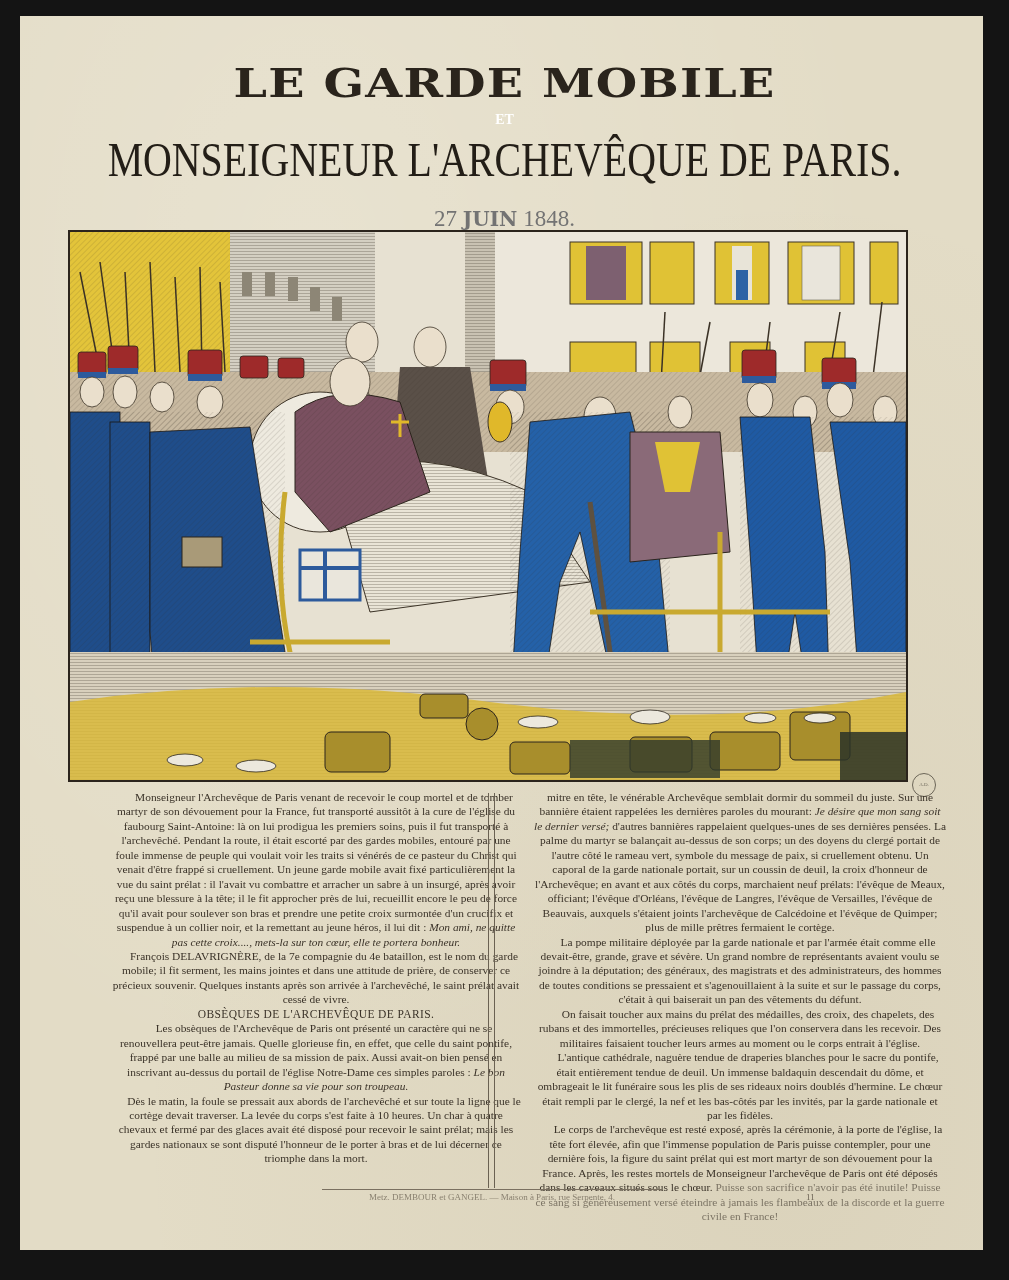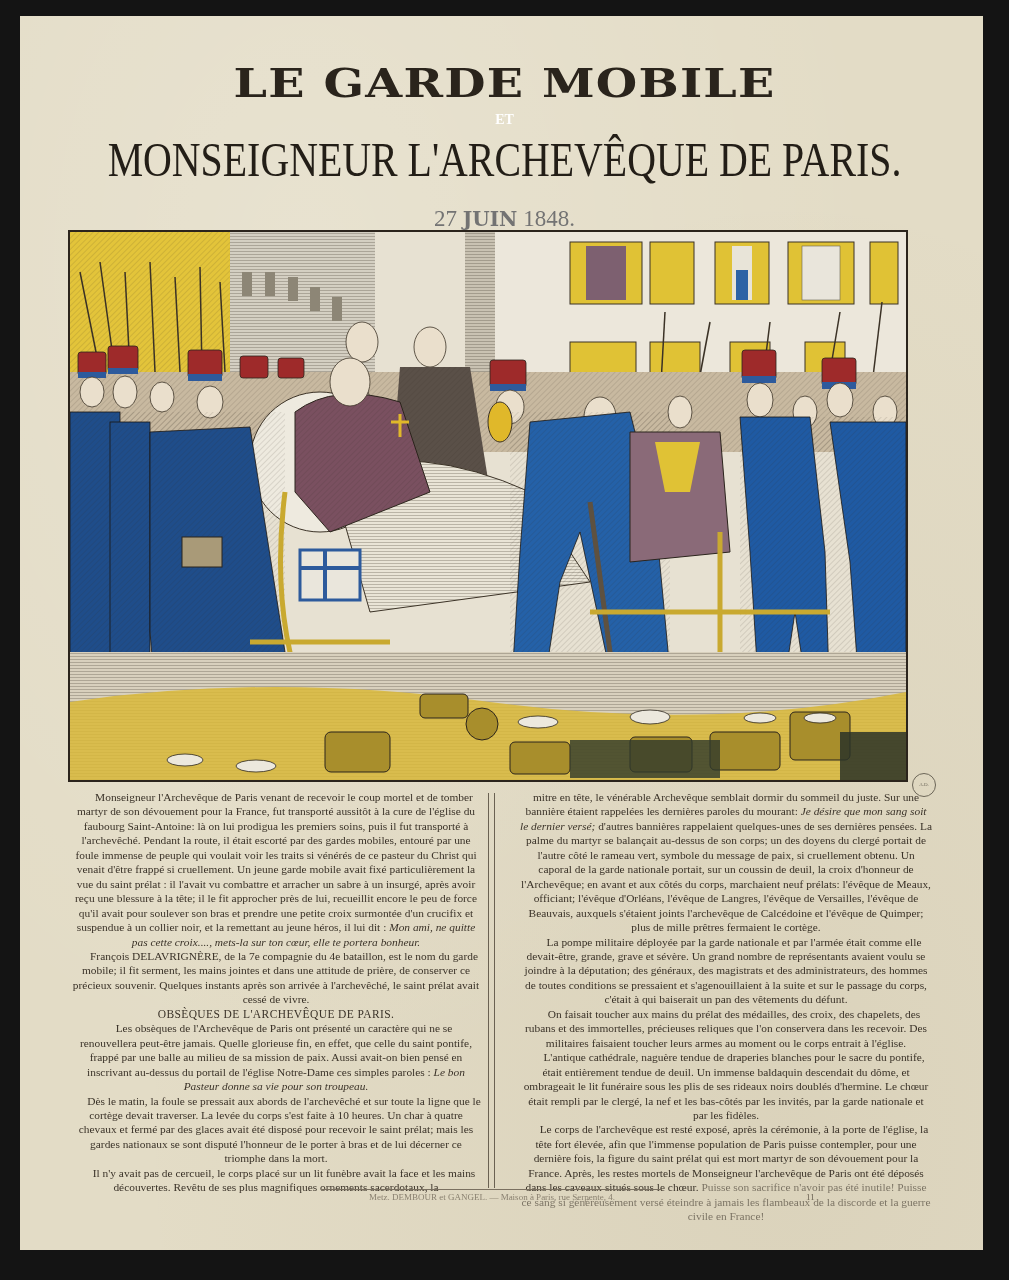--- a/index.html
+++ b/index.html
@@ -7,25 +7,25 @@
   .paper{position:absolute;left:20px;top:16px;width:963px;height:1234px;background:#e3dcc6;
     background-image:radial-gradient(ellipse at 30% 20%,rgba(255,255,255,0.18),rgba(0,0,0,0) 60%),radial-gradient(ellipse at 80% 90%,rgba(120,100,60,0.08),rgba(0,0,0,0) 60%);}
   .title1{position:absolute;left:0;right:0;top:60px;text-align:center;font-family:"DejaVu Serif",serif;font-weight:bold;font-size:39px;letter-spacing:1px;color:#2a241c;transform:scaleX(1.22);transform-origin:center;}
   .et{position:absolute;left:0;right:0;top:112px;text-align:center;font-family:"Liberation Serif",serif;font-weight:bold;font-size:14px;color:#ffffff;}
   .title2{position:absolute;left:0;right:0;top:132px;text-align:center;font-family:"Liberation Serif",serif;font-size:48px;color:#231e17;transform:scaleX(0.83);transform-origin:center;letter-spacing:0px;}
   .date{position:absolute;left:0;right:0;top:196px;text-align:center;font-family:"Liberation Serif",serif;font-size:23px;color:#737373;margin-top:10px;}
   .date b{font-family:"DejaVu Serif",serif;font-size:20px;}
   .illus{position:absolute;left:68px;top:230px;width:836px;height:548px;border:2px solid #2b241c;background:#d9d2c0;overflow:hidden;}
   .illus svg{display:block;}
   .stamp{position:absolute;left:912px;top:773px;width:22px;height:22px;border:1px solid #6c6658;border-radius:50%;font-size:5px;color:#6c6658;text-align:center;line-height:22px;}
-  .col{position:absolute;top:790px;width:412px;font-size:11.4px;line-height:14.45px;color:#3a3228;text-align:justify;hyphens:auto;}
+  .col{position:absolute;top:790px;width:412px;font-size:11.4px;line-height:14.45px;color:#3a3228;text-align:justify;hyphens:auto;margin-left:40px;}
   .col p{margin:0;text-indent:16px;text-align:center;}
   .col p.noind{text-indent:0;}
   .colL{left:70px;}
-  .colR{left:520px;}
+  .colR{left:494px;}
   .divider{position:absolute;left:488px;top:793px;width:5px;height:395px;border-left:1px solid #6a6152;border-right:1px solid #6a6152;}
   .subhead{text-align:center;margin:14px 0 16px;font-size:11.5px;letter-spacing:0.4px;color:#3a3228;text-indent:0 !important;}
   i{font-style:italic;}
   .footline{position:absolute;left:322px;top:1189px;width:340px;border-top:1px solid #7a7060;}
   .footer{position:absolute;left:322px;top:1192px;width:340px;text-align:center;font-size:9px;color:#8a8170;}
   .pageno{position:absolute;left:806px;top:1192px;font-size:9px;color:#6a6152;}
   .fade{opacity:0.6;}
 </style>
 </head>
 <body>
@@ -219,21 +219,20 @@
 </div>
 
 <div class="stamp">A.D.</div>
 
 <div class="col colL">
   <p><span>Monseigneur l'Archevêque de Paris venant de recevoir le coup mortel et de tomber martyr de son dévouement pour la France, fut transporté aussitôt à la cure de l'église du faubourg Saint-Antoine: là on lui prodigua les premiers soins, puis il fut transporté à l'archevêché. Pendant la route, il était escorté par des gardes mobiles, entouré par une foule immense de peuple qui voulait voir les traits si vénérés de ce pasteur du Christ qui venait d'être frappé si cruellement. Un jeune garde mobile avait fixé particulièrement la vue du saint prélat : il l'avait vu combattre et arracher un sabre à un insurgé, après avoir reçu une blessure à la tête; il le fit approcher près de lui, recueillit encore le peu de force qu'il avait pour soulever son bras et prendre une petite croix surmontée d'un crucifix et suspendue à un collier noir, et la remettant au jeune héros, il lui dit : </span><i>Mon ami, ne quitte pas cette croix...., mets-la sur ton cœur, elle te portera bonheur.</i></p>
   <p>François DELAVRIGNÈRE, de la 7e compagnie du 4e bataillon, est le nom du garde mobile; il fit serment, les mains jointes et dans une attitude de prière, de conserver ce précieux souvenir. Quelques instants après son arrivée à l'archevêché, le saint prélat avait cessé de vivre.</p>
   <p class="subhead">OBSÈQUES DE L'ARCHEVÊQUE DE PARIS.</p>
   <p><span>Les obsèques de l'Archevêque de Paris ont présenté un caractère qui ne se renouvellera peut-être jamais. Quelle glorieuse fin, en effet, que celle du saint pontife, frappé par une balle au milieu de sa mission de paix. Aussi avait-on bien pensé en inscrivant au-dessus du portail de l'église Notre-Dame ces simples paroles : </span><i>Le bon Pasteur donne sa vie pour son troupeau.</i></p>
   <p>Dès le matin, la foule se pressait aux abords de l'archevêché et sur toute la ligne que le cortège devait traverser. La levée du corps s'est faite à 10 heures. Un char à quatre chevaux et fermé par des glaces avait été disposé pour recevoir le saint prélat; mais les gardes nationaux se sont disputé l'honneur de le porter à bras et de lui décerner ce triomphe dans la mort.</p>
-  <p>Il n'y avait pas de cercueil, le corps placé sur un lit funèbre avait la face et les mains découvertes. Revêtu de ses plus magnifiques ornements sacerdotaux, la</p>
 </div>
 
 <div class="divider"></div>
 
 <div class="col colR">
   <p class="noind"><span>mitre en tête, le vénérable Archevêque semblait dormir du sommeil du juste. Sur une bannière étaient rappelées les dernières paroles du mourant: </span><i>Je désire que mon sang soit le dernier versé;</i><span> d'autres bannières rappelaient quelques-unes de ses dernières pensées. La palme du martyr se balançait au-dessus de son corps; un des doyens du clergé portait de l'autre côté le rameau vert, symbole du message de paix, si cruellement obtenu. Un caporal de la garde nationale portait, sur un coussin de deuil, la croix d'honneur de l'Archevêque; en avant et aux côtés du corps, marchaient neuf prélats: l'évêque de Meaux, officiant; l'évêque d'Orléans, l'évêque de Langres, l'évêque de Versailles, l'évêque de Beauvais, auxquels s'étaient joints l'archevêque de Calcédoine et l'évêque de Quimper; plus de mille prêtres fermaient le cortège.</span></p>
   <p>La pompe militaire déployée par la garde nationale et par l'armée était comme elle devait-être, grande, grave et sévère. Un grand nombre de représentants avaient voulu se joindre à la députation; des généraux, des magistrats et des administrateurs, des hommes de toutes conditions se pressaient et s'agenouillaient à la suite et sur le passage du corps, c'était à qui baiserait un pan des vêtements du défunt.</p>
   <p>On faisait toucher aux mains du prélat des médailles, des croix, des chapelets, des rubans et des immortelles, précieuses reliques que l'on conservera dans les recevoir. Des militaires faisaient toucher leurs armes au moment ou le corps entrait à l'église.</p>
   <p>L'antique cathédrale, naguère tendue de draperies blanches pour le sacre du pontife, était entièrement tendue de deuil. Un immense baldaquin descendait du dôme, et ombrageait le lit funéraire sous les plis de ses rideaux noirs doublés d'hermine. Le chœur était rempli par le clergé, la nef et les bas-côtés par les invités, par la garde nationale et par les fidèles.</p>
   <p><span>Le corps de l'archevêque est resté exposé, après la cérémonie, à la porte de l'église, la tête fort élevée, afin que l'immense population de Paris puisse contempler, pour une dernière fois, la figure du saint prélat qui est mort martyr de son dévouement pour la France. Après, les restes mortels de Monseigneur l'archevêque de Paris ont été déposés dans les caveaux situés sous le chœur.</span><span class="fade"> Puisse son sacrifice n'avoir pas été inutile! Puisse ce sang si généreusement versé éteindre à jamais les flambeaux de la discorde et la guerre civile en France!</span></p>

